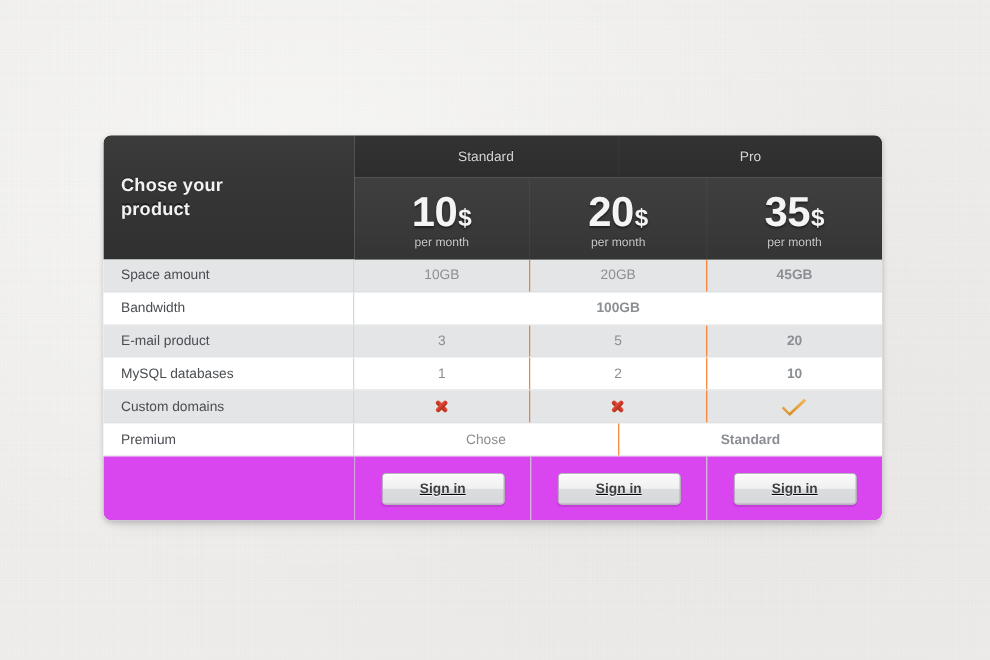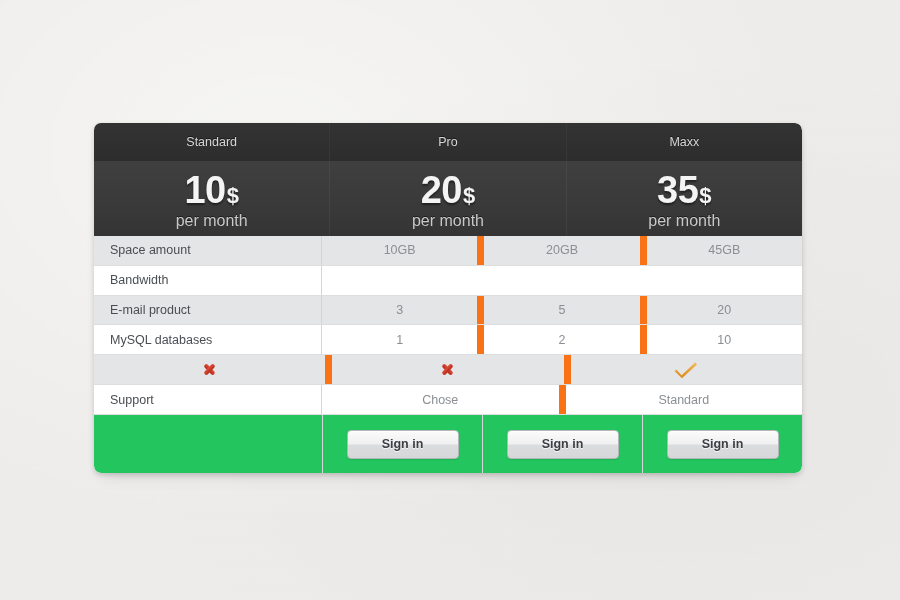--- a/index.html
+++ b/index.html
@@ -125,21 +125,21 @@
     letter-spacing: -0.5px;
   }
   .price-currency {
     font-size: 22px;
     font-weight: bold;
     line-height: 22px;
     margin-left: 1px;
   }
   .price-period {
     margin-top: 3px;
-    font-size: 16px;
+    font-size: 11px;
     color: #c9c9c9;
     text-shadow: 0 -1px 0 rgba(0,0,0,0.5);
   }
 
   
   .tbody {
     flex: 1 1 auto;
     display: flex;
     flex-direction: column;
   }
@@ -162,33 +162,34 @@
     color: #4a4e52;
     border-right: 1px solid #d3d5d8;
   }
   .tcell-val {
     flex: 1 1 0;
     display: flex;
     align-items: center;
     justify-content: center;
     font-size: 12.5px;
     color: #8b8f93;
-    border-right: 7px solid #f97316;
-  }
-  .tcell-val:last-child { border-right: none; }
+    border-right: 1px solid #f97316;
+  }
+  .tcell-val:last-child { border-right: none; font-weight: bold; }
 
   .icon-cross, .icon-check { display: block; }
 
   
   .tfoot {
     display: flex;
     height: 58px;
     flex: 0 0 58px;
-    background: #22c55e;
+    background: #d946ef;
     border-radius: 0 0 7px 7px;
+    text-decoration: underline;
   }
   .tfoot-spacer {
     width: 228px;
     flex: 0 0 228px;
     border-right: 1px solid #d3d5d8;
     border-radius: 0 0 0 7px;
   }
   .tfoot-cell {
     flex: 1 1 0;
     display: flex;
@@ -216,25 +217,27 @@
 </style>
 </head>
 <body>
 
 <div class="bg-texture"></div>
 
 <div class="table-wrap">
   <div class="ptable">
 
     <div class="thead">
+      <div class="thead-title">
+        <div class="thead-title-text">Chose your product</div>
+      </div>
       <div class="plans">
         <div class="plan-names">
           <div class="plan-name">Standard</div>
           <div class="plan-name">Pro</div>
-          <div class="plan-name">Maxx</div>
         </div>
         <div class="plan-prices">
 
           <div class="plan-price">
             <div class="price-line">
               <span class="price-amount">10</span>
               <span class="price-currency">$</span>
             </div>
             <div class="price-period">per month</div>
           </div>
@@ -263,37 +266,39 @@
 
       <div class="trow alt">
         <div class="tcell-label">Space amount</div>
         <div class="tcell-val">10GB</div>
         <div class="tcell-val">20GB</div>
         <div class="tcell-val">45GB</div>
       </div>
 
       <div class="trow">
         <div class="tcell-label">Bandwidth</div>
+        <div class="tcell-val">100GB</div>
       </div>
 
       <div class="trow alt">
         <div class="tcell-label">E-mail product</div>
         <div class="tcell-val">3</div>
         <div class="tcell-val">5</div>
         <div class="tcell-val">20</div>
       </div>
 
       <div class="trow">
         <div class="tcell-label">MySQL databases</div>
         <div class="tcell-val">1</div>
         <div class="tcell-val">2</div>
         <div class="tcell-val">10</div>
       </div>
 
       <div class="trow alt">
+        <div class="tcell-label">Custom domains</div>
         <div class="tcell-val">
           <svg class="icon-cross" width="17" height="17" viewBox="0 0 17 17">
             <defs>
               <linearGradient id="gx" x1="0" y1="0" x2="0" y2="1">
                 <stop offset="0%" stop-color="#e0503c"></stop>
                 <stop offset="55%" stop-color="#cc3a28"></stop>
                 <stop offset="100%" stop-color="#b02d1d"></stop>
               </linearGradient>
             </defs>
             <g transform="translate(8.5,8.5)">
@@ -318,21 +323,21 @@
                 <stop offset="50%" stop-color="#e8a13c"></stop>
                 <stop offset="100%" stop-color="#d8891f"></stop>
               </linearGradient>
             </defs>
             <path d="M2.4 9.6 L7.6 15.2 L21.2 2.2 L23 4.4 L8.0 18.2 L0.6 11.2 Z" fill="url(#gc)"></path>
           </svg>
         </div>
       </div>
 
       <div class="trow">
-        <div class="tcell-label">Support</div>
+        <div class="tcell-label">Premium</div>
         <div class="tcell-val">Chose</div>
         <div class="tcell-val">Standard</div>
       </div>
 
     </div>
 
     <div class="tfoot">
       <div class="tfoot-spacer"></div>
       <div class="tfoot-cell">
         <button class="signin-btn">Sign in</button>

